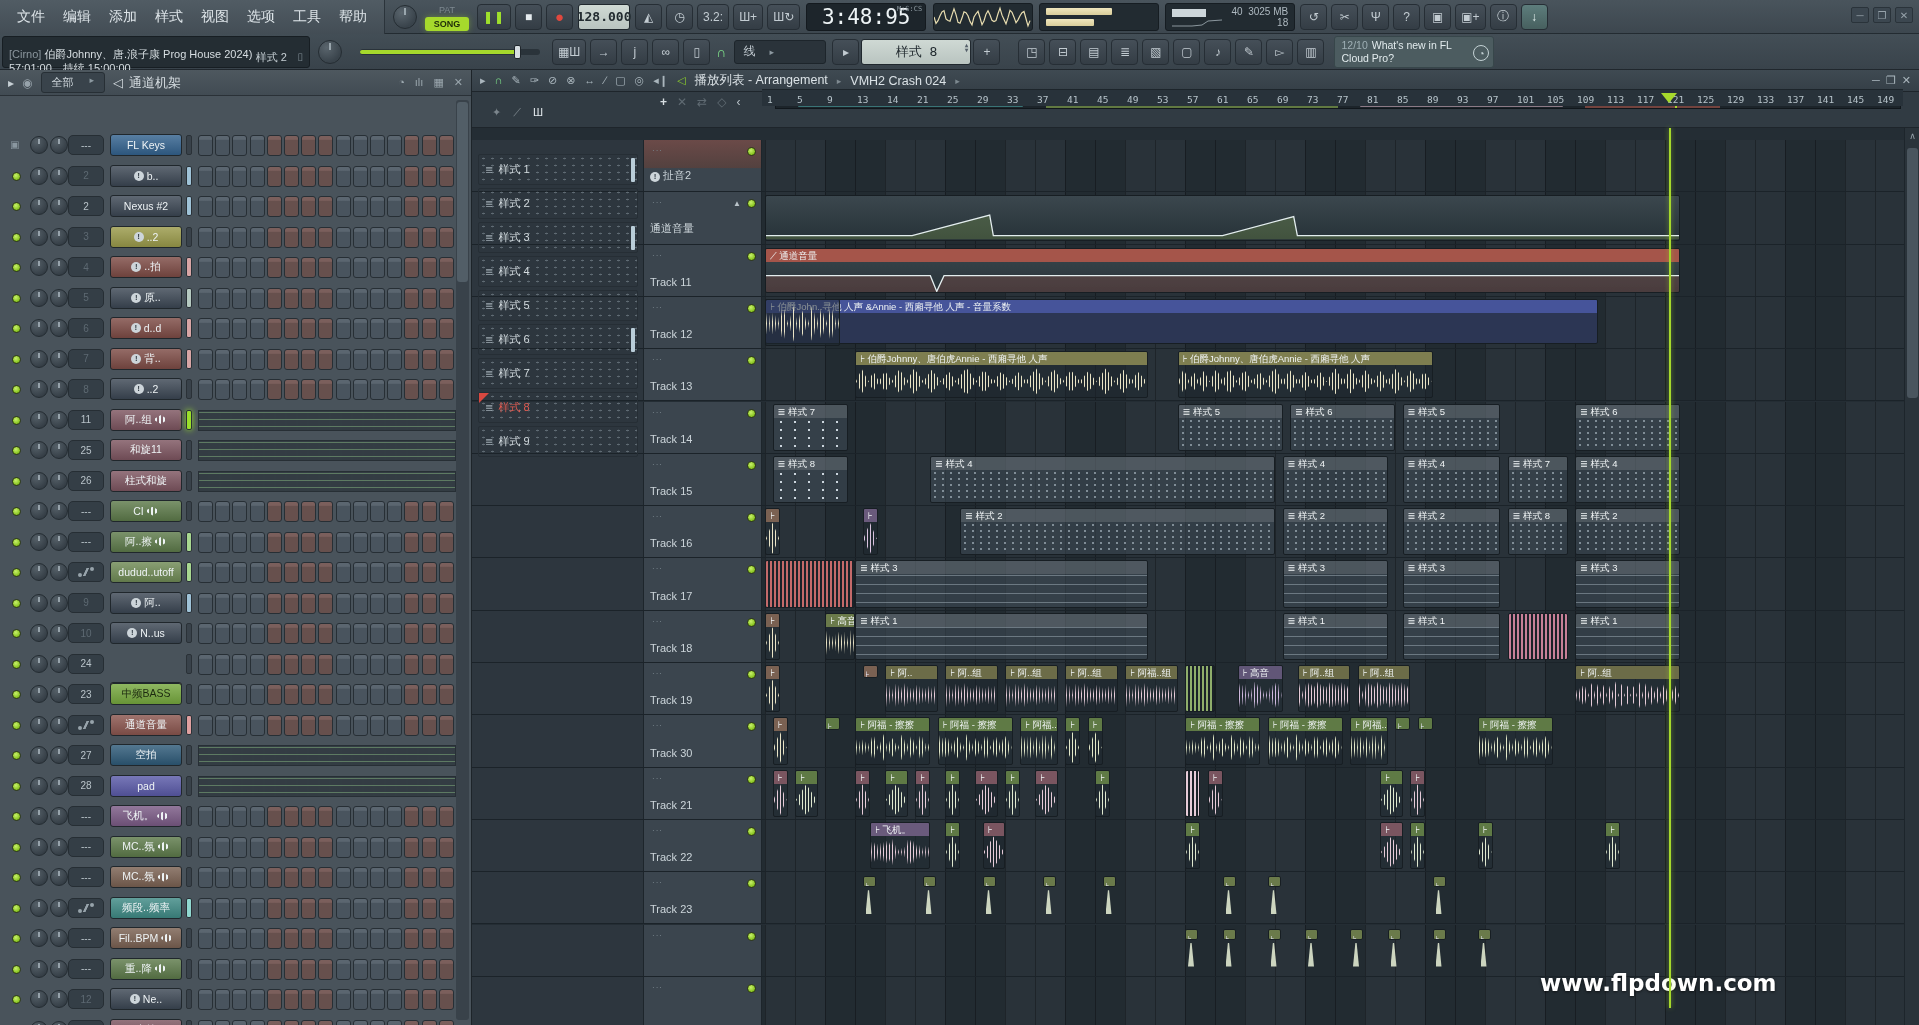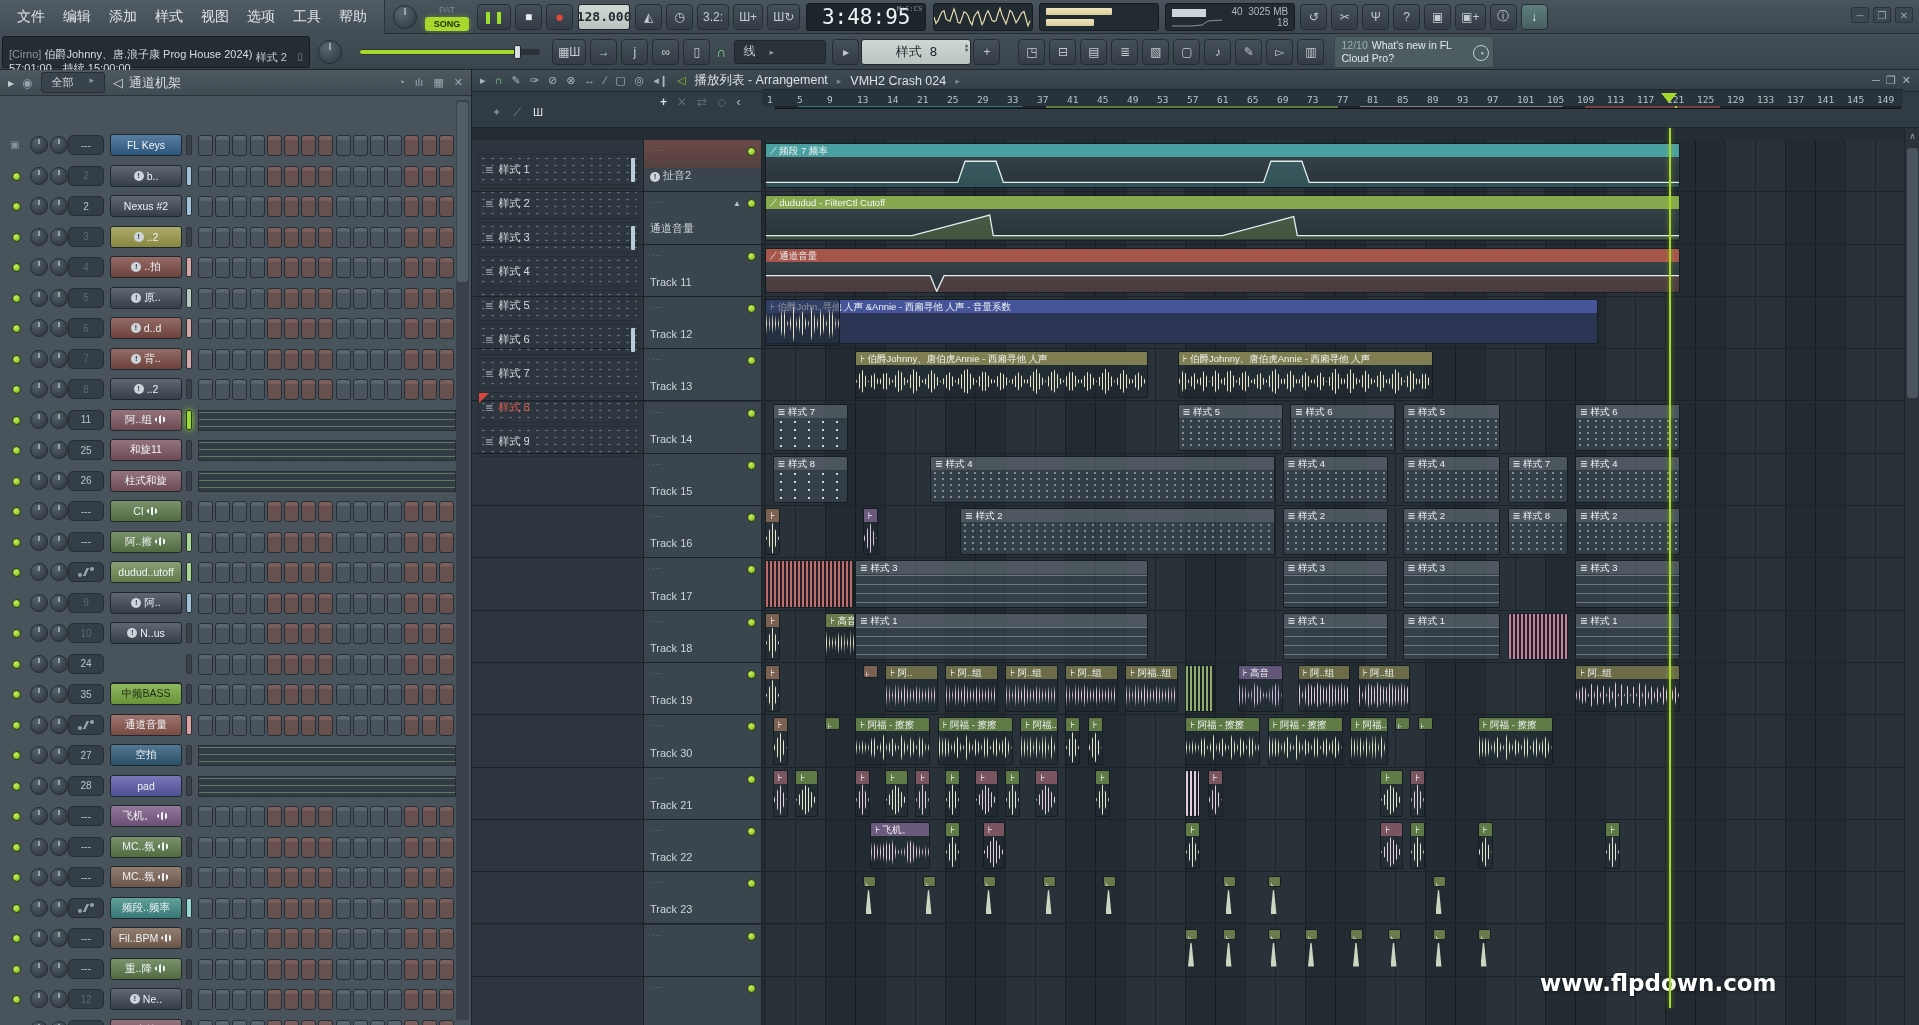--- a/index.html
+++ b/index.html
@@ -807,21 +807,21 @@
           <div class="step g" style="left: 366px;"></div>
           <div class="step g" style="left: 383.2px;"></div>
           <div class="step r" style="left: 400.4px;"></div>
           <div class="step r" style="left: 417.6px;"></div>
           <div class="step r" style="left: 434.8px;"></div>
         </div>
         <div class="chrow" style="top: 611px;">
           <div class="led"></div>
           <div class="kn" style="left: 26px;"></div>
           <div class="kn" style="left: 46px;"></div>
-          <div class="numbox">35</div>
+          <div class="numbox">23</div>
           <div class="name" style="background: linear-gradient(rgba(255, 255, 255, 0.18), rgba(0, 0, 0, 0.12)), rgb(118, 168, 62); color: rgb(29, 42, 16);">
             <span>中频BASS</span>
           </div>
           <div class="pbar"></div>
           <div class="step g" style="left: 194px;"></div>
           <div class="step g" style="left: 211.2px;"></div>
           <div class="step g" style="left: 228.4px;"></div>
           <div class="step g" style="left: 245.6px;"></div>
           <div class="step r" style="left: 262.8px;"></div>
           <div class="step r" style="left: 280px;"></div>
@@ -1189,39 +1189,31 @@
       </div>
     <div id="pl-tracks">
         <div class="trackrow" style="top: 70px; height: 52.3px;">
           <div class="pickercol"></div>
           <div class="tgrid"></div>
           <div class="thead red">
             <div class="dots">···</div>
             <div class="tname"><span class="warn" style="display:inline-block;width:10px;height:10px;border-radius:50%;background:#cdd5da;color:#39434b;font-size:8px;font-weight:bold;text-align:center;line-height:10px;margin-right:3px;">!</span>扯音2</div>
             <div class="tled"></div>
           </div>
-          <div class="clip" style="left: 293px; width: 915px; top: 3px; bottom: 3px; background: linear-gradient(rgba(255, 255, 255, 0.07), rgba(0, 0, 0, 0.12)), rgb(44, 57, 64);">
-            <div class="chead" style="background: rgb(74, 160, 160);">⟋ 频段 7 频率</div>
-            <svg viewBox="0 0 100 40" preserveAspectRatio="none">
-              <polygon points="0,33.6 21,33.6 21.8,5.6000000000000005 25.2,5.6000000000000005 26,33.6 54.50000000000001,33.6 55.300000000000004,5.6000000000000005 58.699999999999996,5.6000000000000005 59.5,33.6 100,33.6 100,40 0,40" fill="#4aa0a0" opacity="0.28"></polygon>
-              <polyline points="0,33.6 21,33.6 21.8,5.6000000000000005 25.2,5.6000000000000005 26,33.6 54.50000000000001,33.6 55.300000000000004,5.6000000000000005 58.699999999999996,5.6000000000000005 59.5,33.6 100,33.6" fill="none" stroke="#e3edee" stroke-width="1.3" vector-effect="non-scaling-stroke"></polyline>
-            </svg>
-          </div>
         </div>
         <div class="trackrow" style="top: 122.3px; height: 52.3px;">
           <div class="pickercol"></div>
           <div class="tgrid"></div>
           <div class="thead">
             <div class="dots">···</div>
             <div class="tname">通道音量</div>
             <div class="uparr">▲</div>
             <div class="tled"></div>
           </div>
           <div class="clip" style="left: 293px; width: 915px; top: 3px; bottom: 3px; background: linear-gradient(rgba(255, 255, 255, 0.07), rgba(0, 0, 0, 0.12)), rgb(44, 57, 64);">
-            <div class="chead" style="background: rgb(135, 168, 78);">⟋ dududud - FilterCtl Cutoff</div>
             <svg viewBox="0 0 100 40" preserveAspectRatio="none">
               <polygon points="0,35.2 16,35.2 24.5,8 24.9,35.2 50,35.2 57.8,10 58.199999999999996,35.2 100,35.2 100,40 0,40" fill="#87a84e" opacity="0.28"></polygon>
               <polyline points="0,35.2 16,35.2 24.5,8 24.9,35.2 50,35.2 57.8,10 58.199999999999996,35.2 100,35.2" fill="none" stroke="#e3edee" stroke-width="1.3" vector-effect="non-scaling-stroke"></polyline>
             </svg>
           </div>
         </div>
         <div class="trackrow" style="top: 174.6px; height: 52.3px;">
           <div class="pickercol"></div>
           <div class="tgrid"></div>
           <div class="thead">

